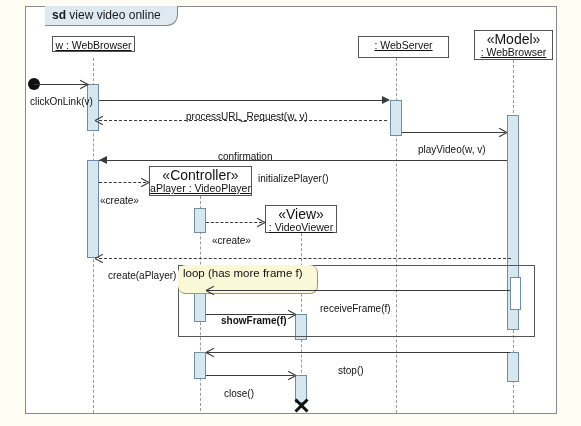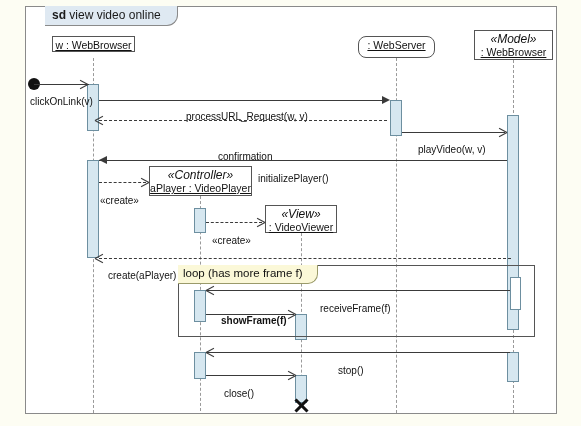--- a/index.html
+++ b/index.html
@@ -44,21 +44,21 @@
     position: absolute;
     border: 1px solid #555;
     background: #ffffff;
     box-sizing: border-box;
     text-align: center;
     font-size: 10.5px;
     color: #111;
     line-height: 13px;
     padding-top: 2px;
   }
-  .lifeline-box .stereo { display: block; font-size: 12px; font-style: italic; }
+  .lifeline-box .stereo { display: block; font-size: 14px; }
   .lifeline-box .nm { display: block; text-decoration: underline; }
   .lifeline-dash {
     position: absolute;
     width: 0;
     border-left: 1px dashed #9a9a9a;
   }
   .activation {
     position: absolute;
     background: #d6e7f0;
     border: 1px solid #6d8fa0;
@@ -157,21 +157,21 @@
   <div class="frame-outer"></div>
 
   <div class="frame-tag">
     <b>sd</b>
     <span>view video online</span>
   </div>
 
   <div class="lifeline-box" style="left:52px; top:36px; width:83px; height:16px;">
     <span class="nm">w : WebBrowser</span>
   </div>
-  <div class="lifeline-box" style="left:358px; top:36px; width:77px; height:22px;border-radius:8px;">
+  <div class="lifeline-box" style="left:358px; top:36px; width:91px; height:22px;">
     <span class="nm">: WebServer</span>
   </div>
   <div class="lifeline-box" style="left:474px; top:30px; width:79px; height:30px;">
     <span class="stereo">«Model»</span>
     <span class="nm">: WebBrowser</span>
   </div>
   <div class="lifeline-box" style="left:265px; top:205px; width:72px; height:28px;">
     <span class="stereo">«View»</span>
     <span class="nm">: VideoViewer</span>
   </div>
@@ -225,21 +225,21 @@
 
   <div class="msg-line dashed" style="left:206px; top:222px; width:56px;"></div>
   <div class="arrow-r open" style="left:256px; top:222px;"></div>
   <div class="msg-label" style="left:212px; top:209px;">«create»</div>
 
   <div class="msg-line dashed" style="left:99px; top:258px; width:412px;"></div>
   <div class="arrow-l open" style="left:95px; top:258px;"></div>
   <div class="msg-label" style="left:108px; top:244px;">create(aPlayer)</div>
 
   <div class="loop-frame" style="left:178px; top:265px; width:357px; height:72px;"></div>
-  <div class="loop-tag" style="left:178px; top:265px; height:19px;">loop (has more frame f)</div>
+  <div class="loop-tag" style="left:178px; top:265px; height:29px;border-radius:8px;">loop (has more frame f)</div>
 
   <div class="msg-line" style="left:206px; top:290px; width:304px;"></div>
   <div class="arrow-l open" style="left:206px; top:290px;"></div>
   <div class="msg-label" style="left:320px; top:277px;">receiveFrame(f)</div>
 
   <div class="msg-line" style="left:206px; top:314px; width:88px;"></div>
   <div class="arrow-r open" style="left:287px; top:314px;"></div>
   <div class="msg-label" style="left:221px; top:289px;font-weight:bold;">showFrame(f)</div>
 
   <div class="msg-line" style="left:206px; top:352px; width:304px;"></div>

